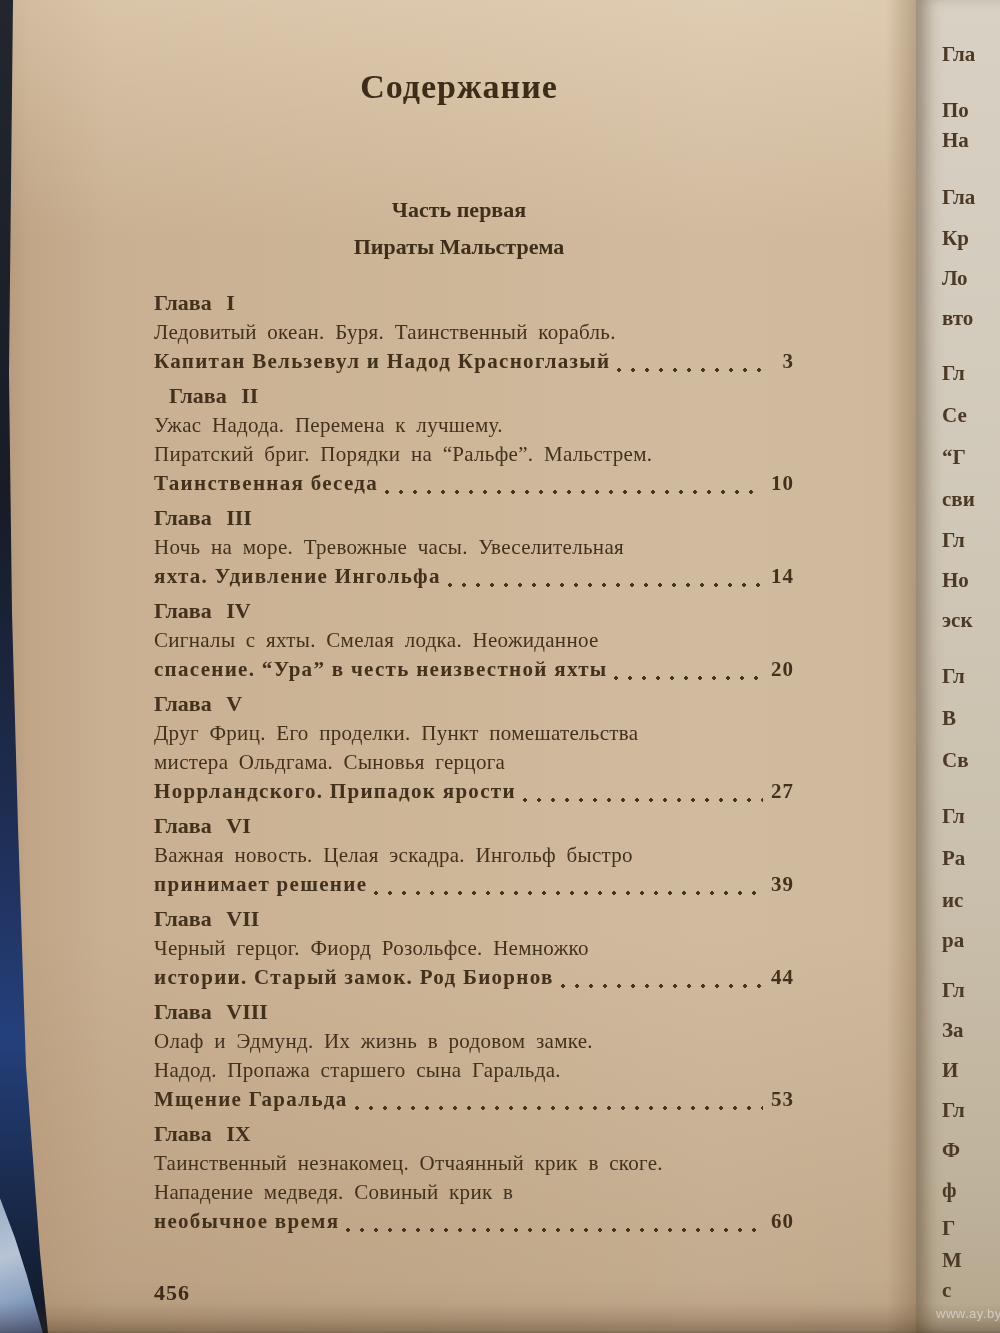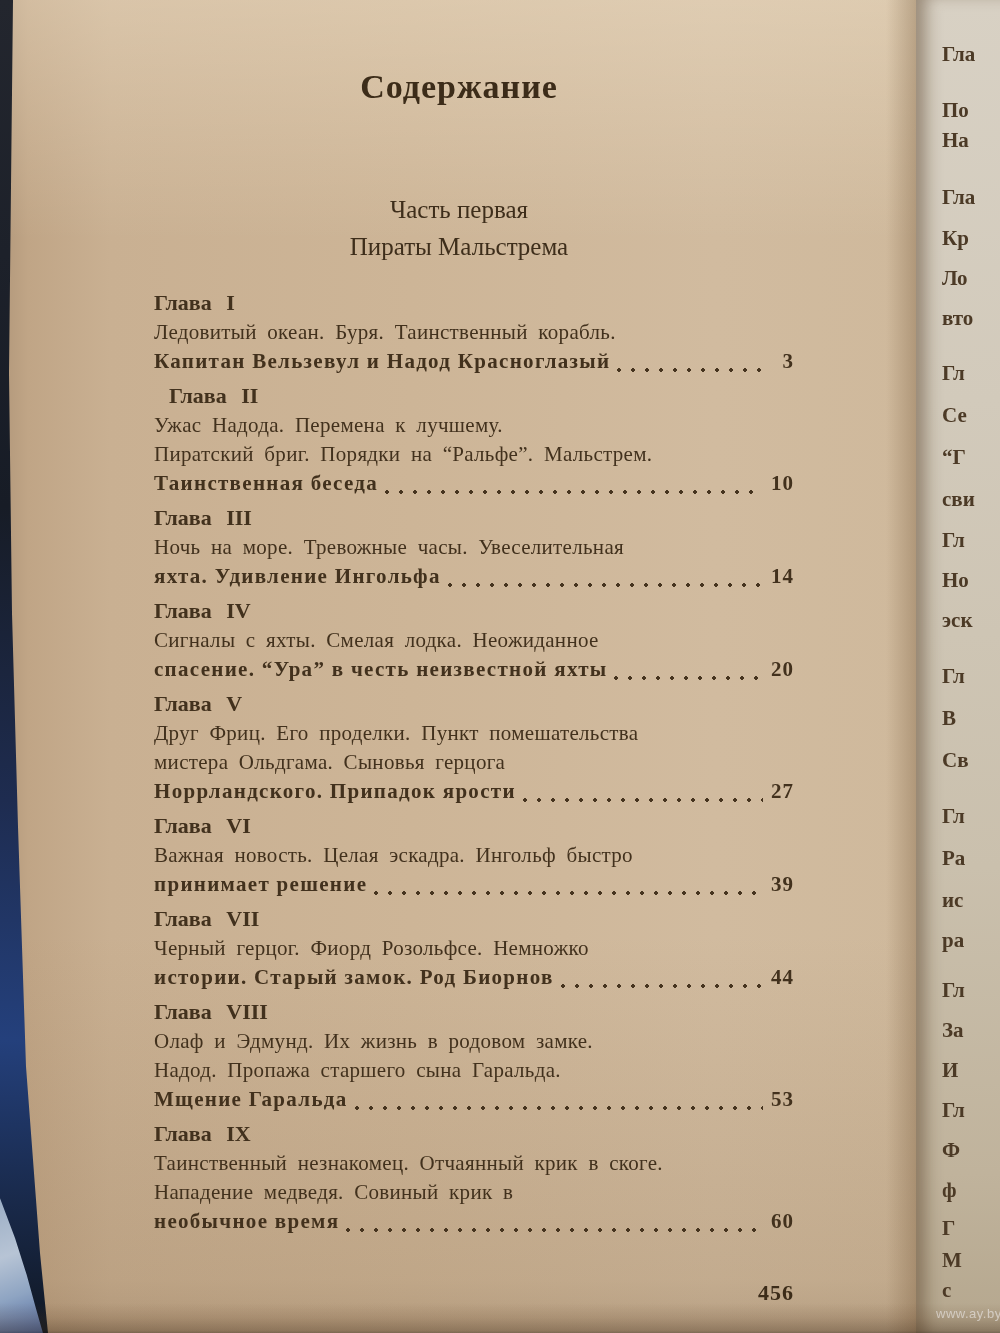--- a/index.html
+++ b/index.html
@@ -18,38 +18,38 @@
     color:#42311d;
   }
   .page-left::after{ 
     content:"";position:absolute;right:0;top:0;width:30px;height:100%;
     background:linear-gradient(90deg, rgba(0,0,0,0), rgba(104,74,42,.30));
   }
   .content{position:absolute;left:154px;top:0;width:640px;margin-top:32px;}
 
   .title{margin:36px 30px 0 0;text-align:center;font-size:34px;font-weight:bold;
          letter-spacing:1px;color:#3c2c19;}
-  .part-heading{margin:85px 30px 0 0;text-align:center;font-size:25px;line-height:37px;
-                font-weight:normal;color:#3e2e1b;}
+  .part-heading{margin:85px 30px 0 0;text-align:center;font-size:22px;line-height:37px;
+                font-weight:bold;color:#3e2e1b;}
 
   .toc{margin-top:23px;}
   .entry{margin-bottom:5px;}
   .entry .head{font-size:22px;line-height:30px;font-weight:bold;word-spacing:9px;}
   .entry.indent-head .head{padding-left:15px;}
   .entry .line{font-size:21px;line-height:29px;font-weight:normal;
                word-spacing:5px;letter-spacing:.3px;}
   .leader{display:flex;align-items:baseline;font-size:21px;line-height:29px;font-weight:bold;}
   .leader .lt{letter-spacing:1.3px;white-space:nowrap;}
   .leader .dots{flex:1;align-self:flex-end;height:1em;margin:0 5px 3px 7px;
     background:radial-gradient(circle at 2px 2px, #46341f 1.7px, rgba(0,0,0,0) 2px)
                left bottom / 14px 5px repeat-x;}
   .leader .pg{min-width:26px;text-align:right;letter-spacing:1px;}
 
   .pagenum{position:absolute;left:0;top:1248px;width:640px;margin-right:30px;
-           text-align:right;font-size:22px;font-weight:bold;letter-spacing:1px;color:#3c2c19;}
+           text-align:left;font-size:22px;font-weight:bold;letter-spacing:1px;color:#3c2c19;}
 
   
   .page-right{
     position:absolute;left:916px;top:0;width:84px;height:1333px;
     background:linear-gradient(180deg,#d8d1c4 0%,#d2cabb 30%,#cac0ad 65%,#c0b39c 88%,#b5a78e 100%);
     box-shadow:inset 16px 0 16px -6px rgba(80,55,30,.45);
     color:#4c3a26;overflow:hidden;text-decoration:underline;
   }
   .frag{position:absolute;left:26px;font-size:21px;line-height:24px;font-weight:bold;
         white-space:nowrap;}

